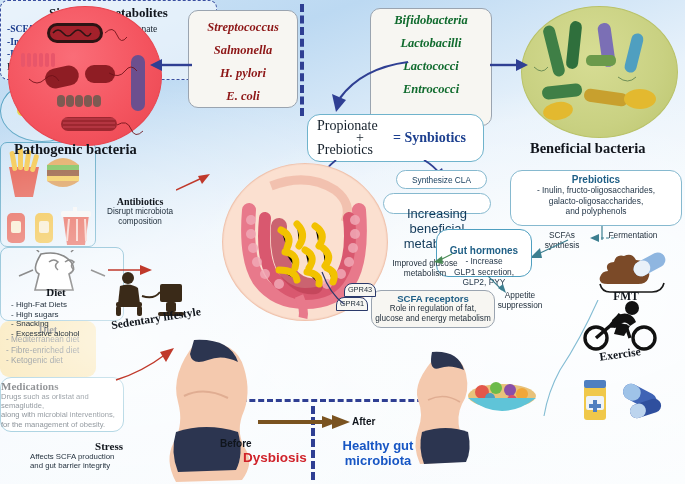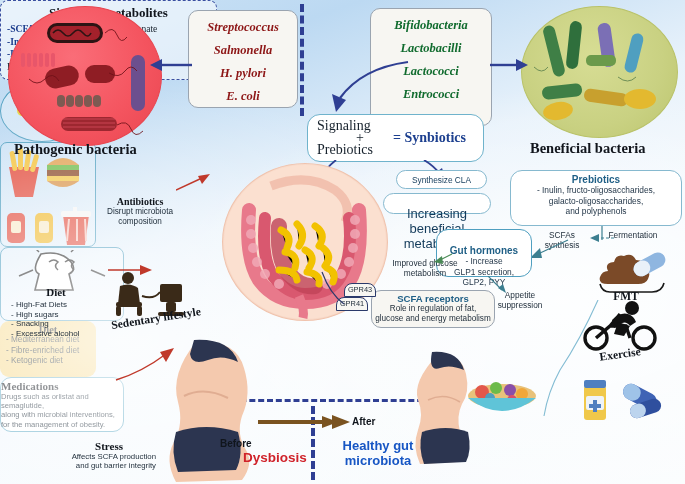--- a/index.html
+++ b/index.html
@@ -48,21 +48,21 @@
     border:1px solid #f0c3ad;
   }
 
   .circle-title{
     position:absolute;font-family:"Liberation Serif",serif;
     font-weight:bold;font-size:14.5px;color:#11151c;white-space:nowrap;
   }
 
   
   #patho-list{left:188px;top:10px;width:110px;height:98px;padding-top:5px;}
-  #benef-list{left:370px;top:8px;width:122px;height:118px;padding-top:5px;}
+  #benef-list{left:370px;top:8px;width:122px;height:118px;}
   #patho-list div{color:#8d1616;font-size:12.5px;line-height:23px;}
   #benef-list div{color:#106b2e;font-size:12.5px;line-height:23px;}
 
   
   .vdash{
     position:absolute;width:0;border-left:4px dashed #2f3f93;
   }
   .hdash{position:absolute;height:0;border-top:3px dashed #2f3f93;}
 
   
@@ -131,21 +131,21 @@
     font-family:"Liberation Serif",serif;font-weight:bold;font-size:11px;color:#10151c;}
   #diet-left-list{position:absolute;left:11px;top:300px;width:94px;}
   #diet-left-list div{font-size:8px;color:#1f2d3a;line-height:9.6px;}
 
   #stress-box{
     left:32px;top:398px;width:122px;height:72px;
     border:1.3px solid #4f9fc0;border-radius:8px;background:rgba(255,255,255,.25);
   }
   #stress-title{position:absolute;left:48px;top:440px;width:122px;text-align:center;
     font-family:"Liberation Serif",serif;font-weight:bold;font-size:11px;color:#10151c;}
-  #stress-desc{position:absolute;left:30px;top:452px;width:126px;text-align:right;
+  #stress-desc{position:absolute;left:30px;top:452px;width:126px;text-align:left;
     font-size:7.8px;color:#1f2d3a;line-height:9px;}
 
   #sedentary-label{
     position:absolute;left:96px;top:312px;width:120px;text-align:center;
     font-family:"Liberation Serif",serif;font-weight:bold;font-size:11.5px;color:#10151c;
     transform:rotate(-9deg);
   }
 
   
   #fmt-label{position:absolute;left:596px;top:290px;width:60px;text-align:center;
@@ -269,21 +269,21 @@
   <svg class="abs" style="left:490px;top:52px;" width="40" height="26">
     <line x1="0" y1="13" x2="28" y2="13" stroke="#2f3f93" stroke-width="2.4"></line>
     <polygon points="38,13 26,7 26,19" fill="#2f3f93"></polygon>
   </svg>
   <svg class="abs" style="left:316px;top:58px;" width="96" height="58">
     <path d="M92 4 Q46 10 24 40" stroke="#2f3f93" stroke-width="2.2" fill="none"></path>
     <polygon points="20,54 16,36 30,42" fill="#2f3f93"></polygon>
   </svg>
 
   <div id="synbiotics" class="rbox">
-    <span id="syn-probiotics">Signaling</span>
+    <span id="syn-probiotics">Propionate</span>
     <span id="syn-plus">+</span>
     <span id="syn-prebiotics">Prebiotics</span>
     <span id="syn-equals">= Synbiotics</span>
   </div>
 
   <svg class="abs" style="left:312px;top:160px;" width="30" height="26">
     <path d="M24 0 Q14 8 8 18" stroke="#2f3f93" stroke-width="1.8" fill="none"></path>
     <polygon points="4,25 4,13 13,19" fill="#2f3f93"></polygon>
   </svg>
   <svg class="abs" style="left:420px;top:160px;" width="30" height="22">

